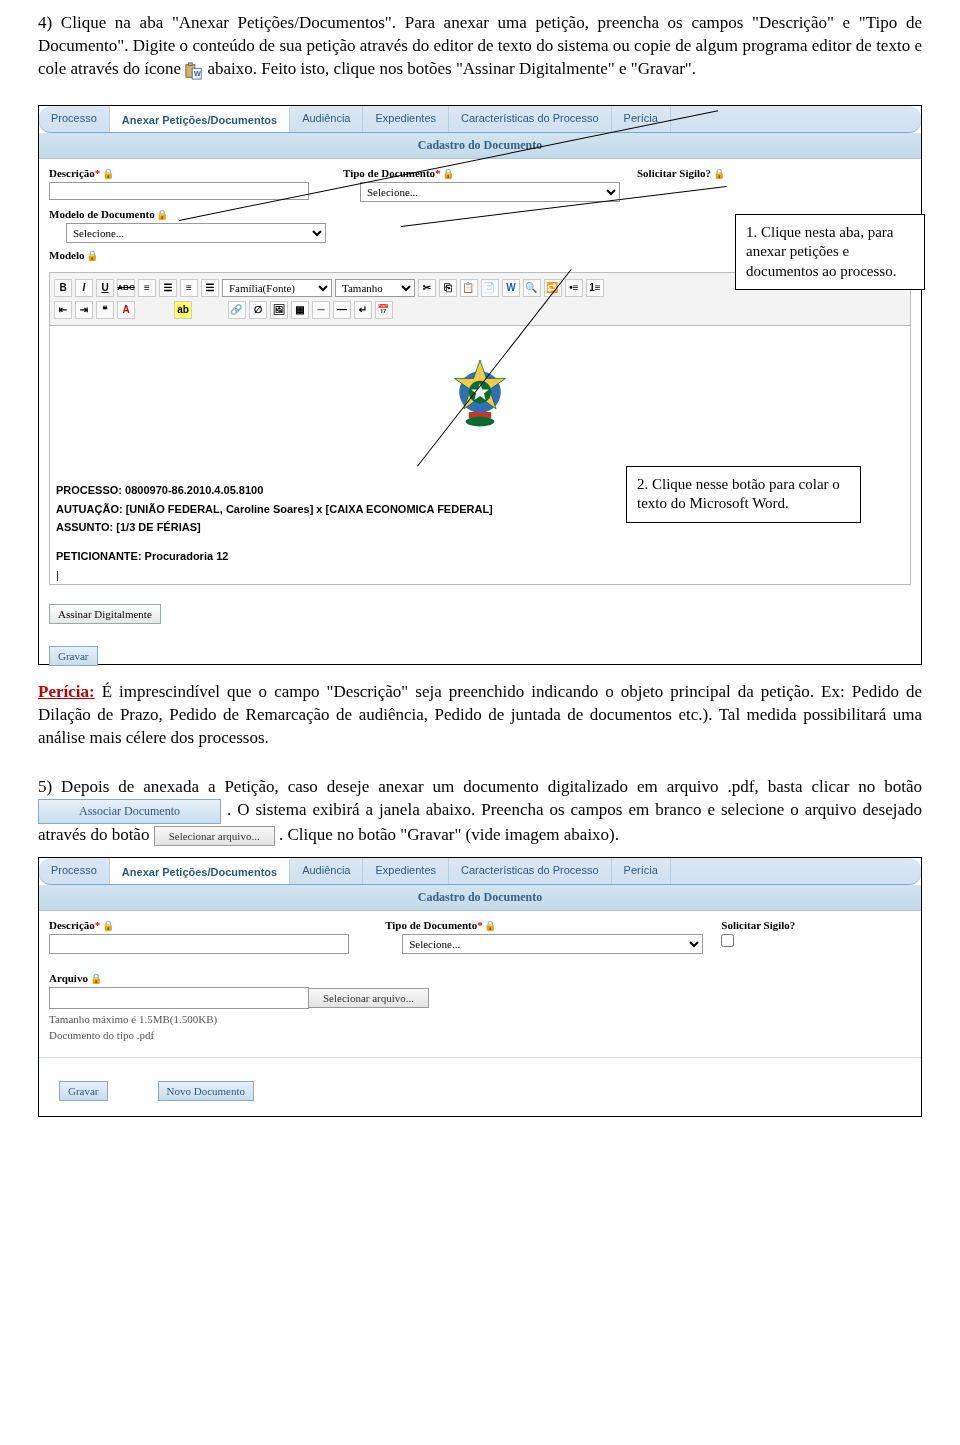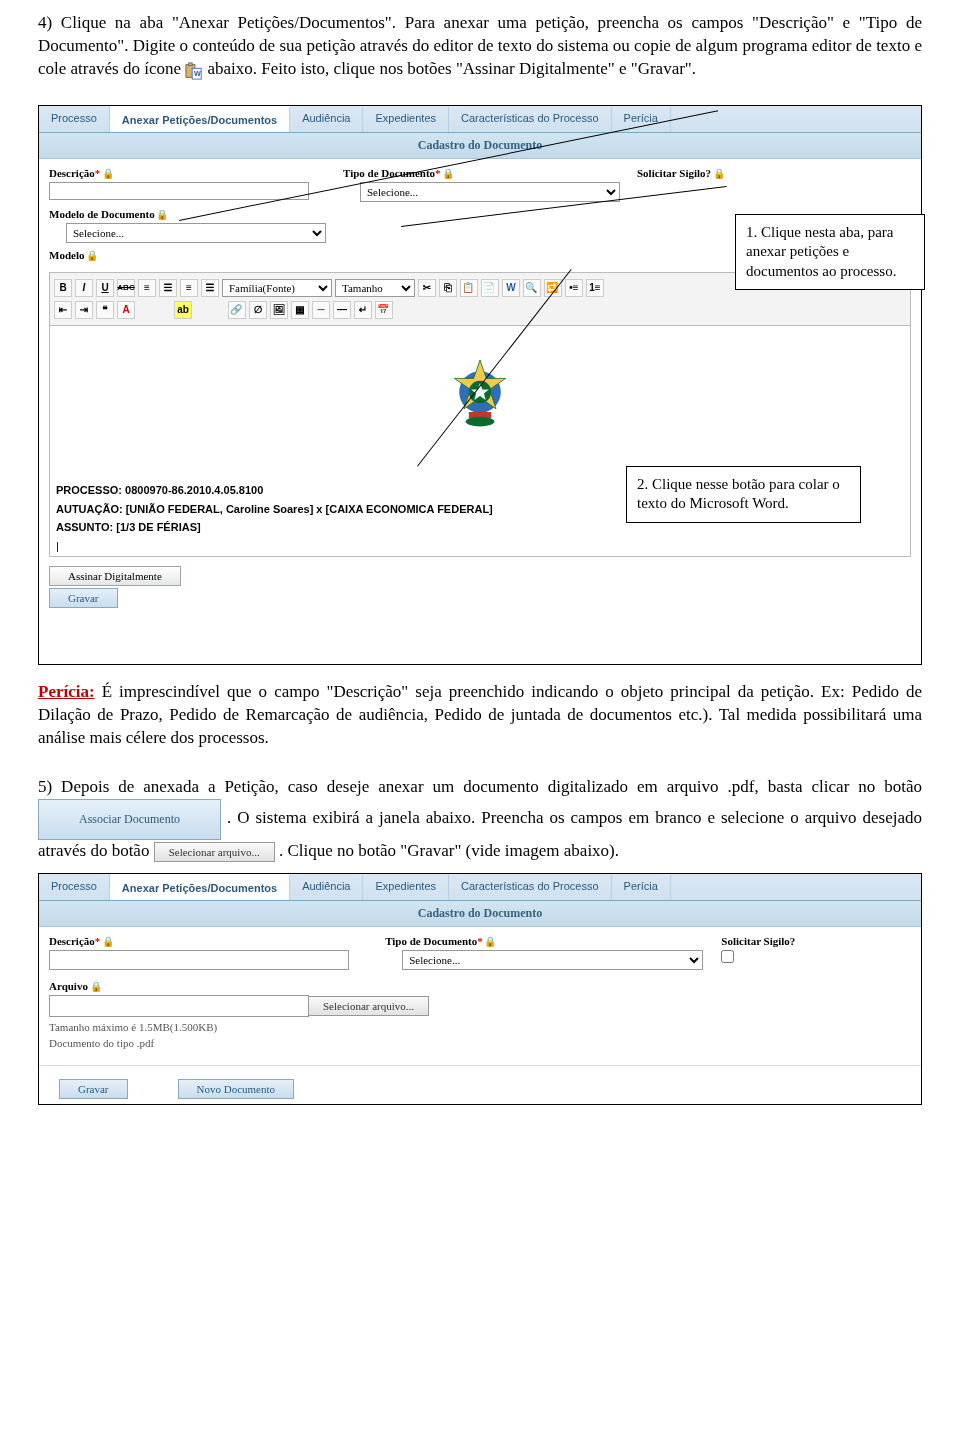--- a/index.html
+++ b/index.html
@@ -3,51 +3,51 @@
 <meta charset="utf-8">
 <style>
   * { box-sizing: border-box; margin: 0; padding: 0; }
   body { font-family: "Times New Roman", serif; font-size: 17px; color: #000; background: #fff; width: 960px; }
   .page { padding: 12px 38px 10px 38px; }
   p { margin: 0 0 6px 0; line-height: 1.35; text-align: justify; }
   .inline-icon { display: inline-block; width: 18px; height: 16px; vertical-align: middle; }
   .red-u { color: #c00000; text-decoration: underline; }
   
   .shot { position: relative; border: 1px solid #000; background: #fff; margin: 24px 0 16px 0; }
-  .tabbar { display: flex; background: linear-gradient(#dbe8f3,#cfe0ef); border-bottom: 1px solid #7ba7c7; font: 11px Tahoma, Arial; }
+  .tabbar { display: flex; background: linear-gradient(#dbe8f3,#cfe0ef); border-bottom: 1px solid #7ba7c7; font: 11px Tahoma, Arial; border-radius: 12px; }
   .tab { padding: 6px 12px; border-right: 1px solid #b8cfe0; color: #2b5a7f; cursor: default; }
   .tab.active { background: #fff; font-weight: bold; border-top: 2px solid #fff; }
   .panel-title { background: linear-gradient(#d1e4f1,#c3daea); color: #39607f; font: bold 12px Tahoma; padding: 5px 8px; border-bottom: 1px solid #a9c3d8; text-align: center; }
   .form-row { display: flex; gap: 20px; padding: 8px 10px 4px 10px; font: 11px Tahoma; }
   .form-col { flex: 1; }
   .lbl { font: bold 11px Tahoma; margin-bottom: 3px; }
   .lbl .req { color: #c00; }
   .lock { font-size: 10px; color: #888; margin-left:2px; }
   .txt-input { width: 95%; height: 18px; border: 1px solid #999; background: #fff; }
   .sel { width: 95%; height: 20px; border: 1px solid #999; font: 11px Tahoma; padding: 1px 2px; background: #fff; margin-left: 17px; }
   
   .editor-tb { border: 1px solid #bbb; margin: 4px 10px 0 10px; background: #f3f3f3; padding: 4px; }
   .tb-row { display: flex; align-items: center; flex-wrap: wrap; gap: 3px; padding: 2px 0; font: 11px Tahoma; }
   .ico { width: 18px; height: 18px; border: 1px solid #ccc; background: #fafafa; display:flex; align-items:center; justify-content:center; font: bold 10px Arial; cursor:default; }
   .font-sel { border:1px solid #999; font:11px Tahoma; padding:1px 2px; background:#fff; }
   .editor-body { border:1px solid #bbb; border-top:none; margin:0 10px 8px 10px; min-height:220px; background:#fff; text-align:center; padding-top:30px; position:relative; }
   .brasao { width:80px; height:80px; margin:0 auto; }
   .proc-text { text-align:left; font:11px Arial; padding: 45px 6px 0 6px; line-height:1.7; }
   .proc-text b { font-weight:bold; }
-  .btn { display:inline-block; border:1px solid #9aa; background:linear-gradient(#fff,#e6e6e6); font:11px Tahoma; padding:3px 18px; margin:1px 10px; cursor:default; }
+  .btn { display:inline-block; border:1px solid #9aa; background:linear-gradient(#fff,#e6e6e6); font:11px Tahoma; padding:3px 8px; margin:11px 10px; cursor:default; }
   .btn.blue { background:linear-gradient(#e6f0f8,#c8ddee); border-color:#8ab; color:#2b5a7f; }
   
   .callout { position:absolute; background:#fff; border:1.5px solid #000; padding:8px 10px; font:15px "Times New Roman"; line-height:1.3; width:190px; z-index:5;}
   .line { position:absolute; background:#000; height:1px; transform-origin:0 0; z-index:4;}
   
-  .assoc-btn { display:inline-block; vertical-align:middle; border:1px solid #8ab; background:linear-gradient(#e6f0f8,#c8ddee); font:12px Tahoma; color:#2b5a7f; padding:12px 40px; }
+  .assoc-btn { display:inline-block; vertical-align:middle; border:1px solid #8ab; background:linear-gradient(#e6f0f8,#c8ddee); font:12px Tahoma; color:#2b5a7f; padding:4px 40px; }
   .sel-arq-btn { display:inline-block; vertical-align:middle; border:1px solid #999; background:linear-gradient(#f9f9f9,#e2e2e2); font:11px Tahoma; color:#333; padding:3px 14px; }
   
   .shot2 { margin-top:10px; }
-  .form2 { padding:6px 10px 10px 10px; font:11px Tahoma; }
+  .form2 { padding:6px 10px 10px 10px; font:11px Tahoma;margin-top:8px; }
   .hint { color:#555; font:11px Tahoma; margin-top:4px; }
   .btn-row { display:flex; gap:30px; padding:6px 10px 4px 10px; }
 </style>
 </head>
 <body>
 
 <div class="page">
 
   
   <p>
@@ -151,20 +151,21 @@
           <circle cx="50" cy="45" r="14" fill="#0b6b2e"></circle>
           <polygon points="50,34 53,42 61,42 55,47 57,55 50,50 43,55 45,47 39,42 47,42" fill="#f2f2f2"></polygon>
           <rect x="36" y="70" width="28" height="8" fill="#c0392b"></rect>
           <ellipse cx="50" cy="82" rx="18" ry="6" fill="#0b6b2e"></ellipse>
         </svg>
       </div>
       <div class="proc-text">
         <div><b>PROCESSO: 0800970-86.2010.4.05.8100</b></div>
         <div><b>AUTUAÇÃO: [UNIÃO FEDERAL, Caroline Soares] x [CAIXA ECONOMICA FEDERAL]</b></div>
         <div><b>ASSUNTO: [1/3 DE FÉRIAS]</b></div>
+        <div style="margin-top:10px;"><b>PETICIONANTE: Procuradoria 12</b></div>
         <div>|</div>
       </div>
     </div>
 
     <div class="btn">Assinar Digitalmente</div>
     <div style="clear:both;"></div>
     <div class="btn blue">Gravar</div>
 
     
     <div class="callout" style="top:108px; right:-4px;">1. Clique nesta aba, para anexar petições e documentos ao processo.</div>

